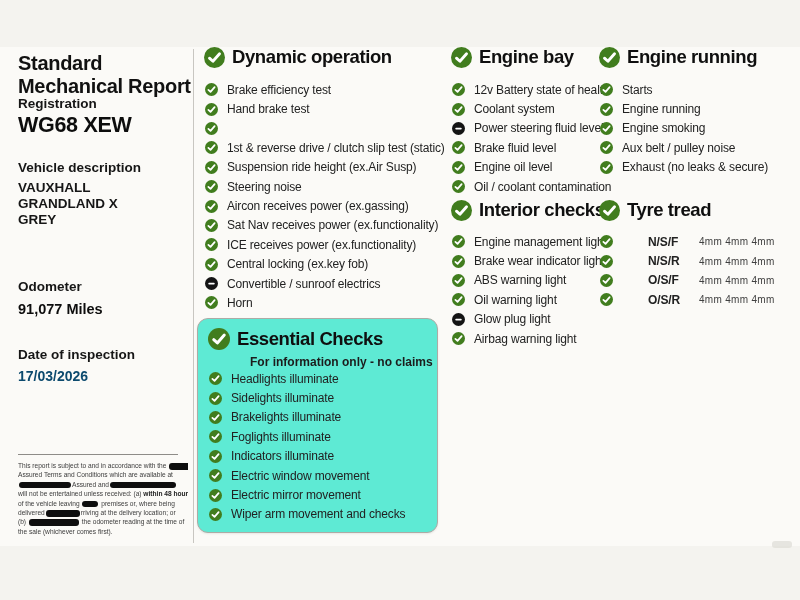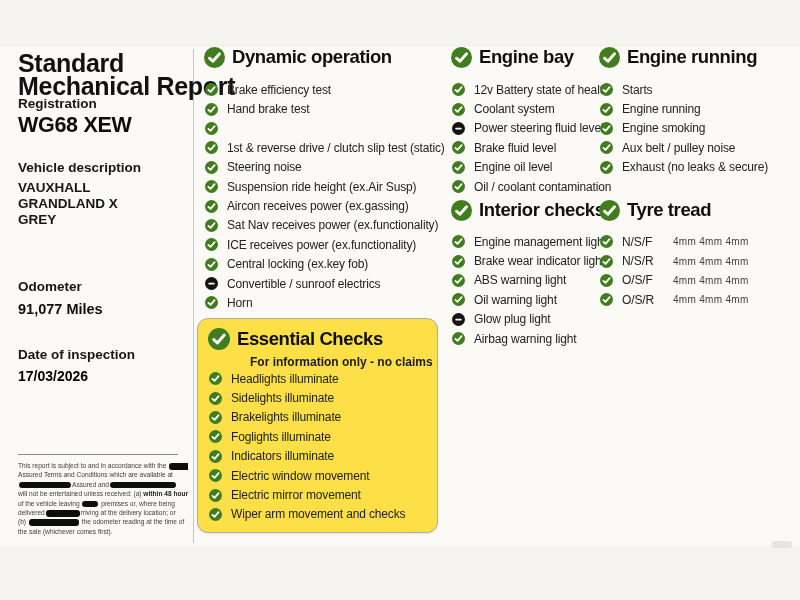--- a/index.html
+++ b/index.html
@@ -4,47 +4,47 @@
 <style>
   html,body{margin:0;padding:0;}
   .page{
     position:relative;width:800px;height:600px;overflow:hidden;
     background:#f4f3ef;
     font-family:"Liberation Sans","DejaVu Sans",sans-serif;
     color:#1c1c1c;
   }
   .content{position:absolute;left:0;top:47px;width:800px;height:499px;background:#fbfaf7;}
   .v-divider{position:absolute;left:193px;top:49px;width:1px;height:494px;background:#c8c6c1;}
-  .report-title{position:absolute;left:18px;top:52px;font-size:25px;font-weight:bold;line-height:23px;letter-spacing:-0.3px;color:#111;}
+  .report-title{position:absolute;left:18px;top:52px;font-size:20px;font-weight:bold;line-height:23px;letter-spacing:-0.3px;color:#111;}
   .field-label{position:absolute;left:18px;font-size:13.5px;font-weight:bold;color:#161616;}
   .reg-value{position:absolute;left:18px;top:113px;font-size:21.5px;font-weight:bold;letter-spacing:-0.3px;color:#0d0d0d;}
   .veh-desc{position:absolute;left:18px;top:180px;font-size:13.5px;font-weight:bold;line-height:16px;color:#161616;}
   .odo-value{position:absolute;left:18px;top:301px;font-size:14.5px;font-weight:bold;color:#0d0d0d;}
-  .date-value{position:absolute;left:18px;top:368px;font-size:14px;font-weight:bold;color:#000000;}
+  .date-value{position:absolute;left:18px;top:368px;font-size:14px;font-weight:bold;color:#0c4a6e;}
   .legal-rule{position:absolute;left:18px;top:454px;width:160px;height:1px;background:#8e8c88;}
   .legal{position:absolute;left:18px;top:461px;width:170px;font-size:6.6px;line-height:9.4px;color:#3c3c3c;}
   .legal .lline{white-space:nowrap;overflow:hidden;}
   .legal b{color:#222;}
   .redact{display:inline-block;background:#0e0e0e;height:6.5px;border-radius:3px;vertical-align:middle;margin:0 1px;}
 
   
   .section-head{position:absolute;display:flex;align-items:center;gap:7px;}
   .section-head .h-txt{font-size:18.5px;font-weight:bold;letter-spacing:-0.4px;color:#0f0f0f;white-space:nowrap;}
   .items{position:absolute;}
   .row{display:flex;align-items:center;gap:9px;height:19.4px;white-space:nowrap;}
   .row .lbl{font-size:12px;letter-spacing:-0.15px;color:#222;}
   .ic{display:inline-flex;flex:0 0 auto;}
   .ic svg{display:block;}
-  .tyre-pos{font-size:12px;font-weight:normal;letter-spacing:-0.1px;color:#222;width:42px;}
+  .tyre-pos{font-size:12px;font-weight:bold;letter-spacing:-0.1px;color:#222;width:42px;margin-left:26px;}
   .tyre-vals{font-size:10px;letter-spacing:0.3px;color:#404040;}
 
   
   .essential-box{
     position:absolute;left:197px;top:318px;width:239px;height:213px;
-    background:#fde047;border:1px solid #adaba5;border-radius:11px;
+    background:#5eead4;border:1px solid #adaba5;border-radius:11px;
     box-shadow:0 1px 2px rgba(0,0,0,0.08);
   }
   .essential-head{position:absolute;left:10px;top:9px;display:flex;align-items:center;gap:7px;}
   .essential-head .h-txt{font-size:18.5px;font-weight:bold;letter-spacing:-0.4px;color:#0f0f0f;}
   .essential-sub{position:absolute;left:52px;top:36px;font-size:12px;font-weight:bold;color:#1c1c1c;white-space:nowrap;text-align:center;}
   .essential-items{position:absolute;left:11px;top:50px;}
 
   .smudge{position:absolute;left:772px;top:541px;width:20px;height:7px;background:#dddbd6;border-radius:3px;opacity:0.7;}
 </style>
 </head>
@@ -132,30 +132,30 @@
         </span>
         <span class="lbl">1st &amp; reverse drive / clutch slip test (static)</span>
       </div>
       <div class="row">
         <span class="ic">
           <svg width="13" height="13" viewBox="0 0 20 20">
             <circle cx="10" cy="10" r="10" fill="#417d1e"></circle>
             <path d="M5.2 10.6 L8.5 13.6 L14.8 6.4" fill="none" stroke="#ffffff" stroke-width="2.7" stroke-linecap="round" stroke-linejoin="round"></path>
           </svg>
         </span>
+        <span class="lbl">Suspension ride height (ex.Air Susp)</span>
+      </div>
+      <div class="row">
+        <span class="ic">
+          <svg width="13" height="13" viewBox="0 0 20 20">
+            <circle cx="10" cy="10" r="10" fill="#417d1e"></circle>
+            <path d="M5.2 10.6 L8.5 13.6 L14.8 6.4" fill="none" stroke="#ffffff" stroke-width="2.7" stroke-linecap="round" stroke-linejoin="round"></path>
+          </svg>
+        </span>
         <span class="lbl">Steering noise</span>
-      </div>
-      <div class="row">
-        <span class="ic">
-          <svg width="13" height="13" viewBox="0 0 20 20">
-            <circle cx="10" cy="10" r="10" fill="#417d1e"></circle>
-            <path d="M5.2 10.6 L8.5 13.6 L14.8 6.4" fill="none" stroke="#ffffff" stroke-width="2.7" stroke-linecap="round" stroke-linejoin="round"></path>
-          </svg>
-        </span>
-        <span class="lbl">Suspension ride height (ex.Air Susp)</span>
       </div>
       <div class="row">
         <span class="ic">
           <svg width="13" height="13" viewBox="0 0 20 20">
             <circle cx="10" cy="10" r="10" fill="#417d1e"></circle>
             <path d="M5.2 10.6 L8.5 13.6 L14.8 6.4" fill="none" stroke="#ffffff" stroke-width="2.7" stroke-linecap="round" stroke-linejoin="round"></path>
           </svg>
         </span>
         <span class="lbl">Aircon receives power (ex.gassing)</span>
       </div>

